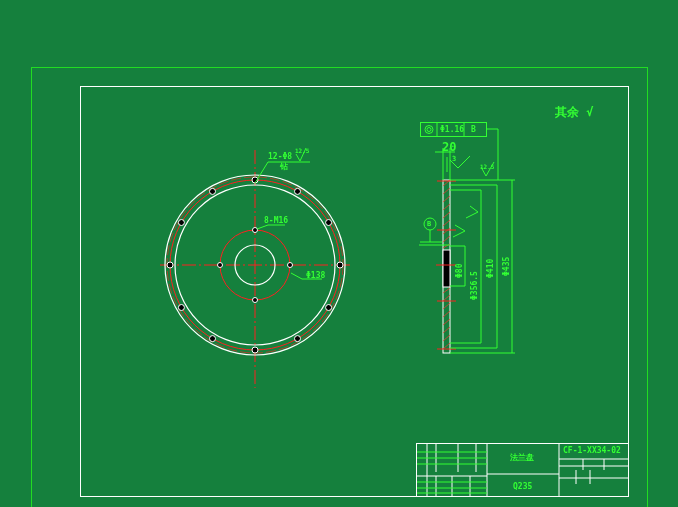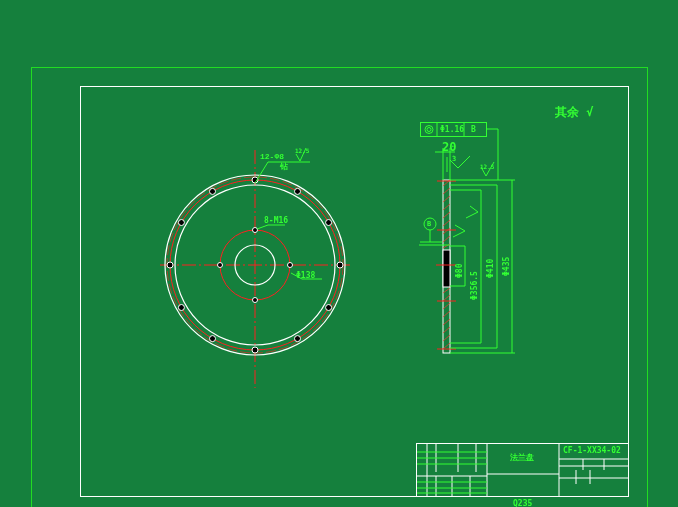--- a/index.html
+++ b/index.html
@@ -164,34 +164,34 @@
     <line x1="417" y1="482" x2="487" y2="482"></line>
     <line x1="417" y1="488" x2="487" y2="488"></line>
     <line x1="417" y1="493" x2="487" y2="493"></line>
   </g>
 </svg>
 
 <div class="lbl" style="left:555px;top:108px;font-size:12px;">
   <span>其余 √</span>
 </div>
 
-<div class="lbl" style="left:260px;top:153px;font-family:Liberation Mono, monospace;">12-Φ8</div>
+<div class="lbl" style="left:268px;top:153px;">12-Φ8</div>
 <div class="lbl" style="left:280px;top:163px;">钻</div>
 <div class="lbl" style="left:295px;top:147px;font-size:6px;">12.5</div>
 <div class="lbl" style="left:264px;top:217px;">8-M16</div>
-<div class="lbl" style="left:296px;top:272px;">Φ138</div>
+<div class="lbl" style="left:306px;top:272px;">Φ138</div>
 
 <div class="lbl" style="left:440px;top:126px;text-align:center;">Φ1.16</div>
 <div class="lbl" style="left:471px;top:126px;">B</div>
 <div class="lbl" style="left:427px;top:220px;font-size:7px;">B</div>
 <div class="lbl" style="left:442px;top:143px;font-size:12px;">20</div>
 <div class="lbl" style="left:452px;top:155px;font-size:7px;">3</div>
 <div class="lbl" style="left:480px;top:163px;font-size:6px;">12.5</div>
 
 <div class="lbl vert" style="left:456px;top:278px;">Φ80</div>
 <div class="lbl vert" style="left:471px;top:300px;">Φ356.5</div>
 <div class="lbl vert" style="left:487px;top:278px;">Φ410</div>
 <div class="lbl vert" style="left:503px;top:276px;">Φ435</div>
 
 <div class="lbl" style="left:563px;top:447px;">CF-1-XX34-02</div>
 <div class="lbl" style="left:510px;top:454px;text-align:center;">法兰盘</div>
-<div class="lbl" style="left:513px;top:483px;margin-top:17px;">Q235</div>
+<div class="lbl" style="left:513px;top:483px;">Q235</div>
 </div>
 
 </body></html>

